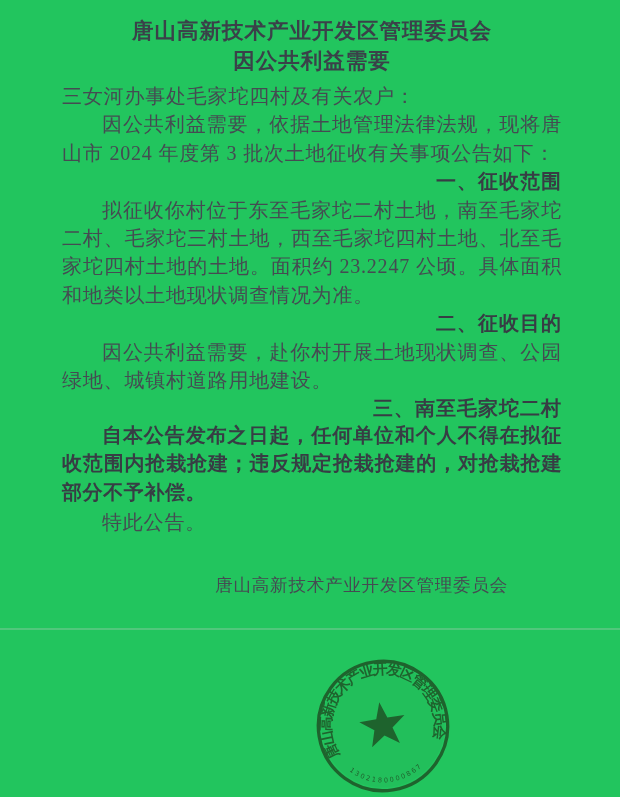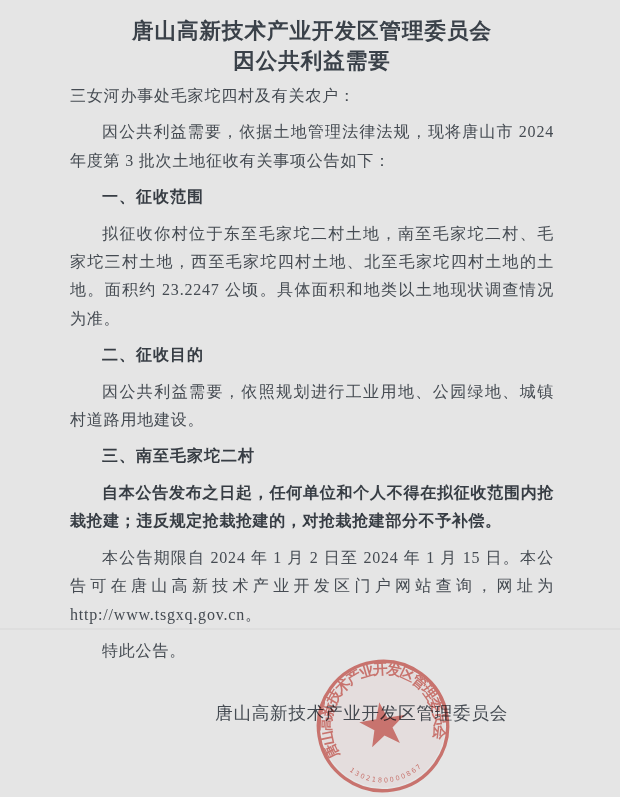--- a/index.html
+++ b/index.html
@@ -1,55 +1,55 @@
 <!DOCTYPE html>
 <html><head>
 <meta charset="utf-8">
 <style>
   html, body { margin: 0; padding: 0; background: #ffffff; }
   .page {
     position: relative;
     width: 620px;
     height: 797px;
-    background: #e5e5e5;
+    background: #22c55e;
     overflow: hidden;
     font-family: "Liberation Serif", serif;
     color: #454b52;
   }
   .content { padding: 16px 58px 0 62px; }
   .title {
     margin: 0;
     font-size: 21.5px;
     line-height: 30px;
     text-align: center;
     font-weight: 700;
     color: #3a4149;
     letter-spacing: 1px;
     font-family: "Liberation Serif", serif;
   }
   p {
-    margin: 8px;
-    font-size: 16px;
+    margin: 0;
+    font-size: 20px;
     line-height: 28.4px;
     letter-spacing: 0.8px;
     text-align: justify;
     color: #454b52;
   }
   p.addressee { margin-top: 6px; }
   p.indent { text-indent: 2em; font-family: Liberation Serif, serif; }
   p.heading {
     font-family: Liberation Sans, sans-serif;
     font-weight: 700;
     color: #373d44;
     text-indent: 2em;
-    text-align: left;
+    text-align: right;
     letter-spacing: 1px;
   }
   p.boldbody {
-    font-family: Liberation Serif, serif;
+    font-family: Liberation Mono, monospace;
     font-weight: 700;
     color: #373d44;
     text-indent: 2em;
     letter-spacing: 0.6px;
   }
   .signature {
     margin-top: 34px;
     text-align: right;
     padding-right: 54px;
     font-size: 17.5px;
@@ -93,24 +93,23 @@
 
     <h1 class="title">唐山高新技术产业开发区管理委员会</h1>
     <h1 class="title">因公共利益需要</h1>
 
     <p class="addressee">三女河办事处毛家坨四村及有关农户：</p>
 
     <p class="indent">因公共利益需要，依据土地管理法律法规，现将唐山市 2024 年度第 3 批次土地征收有关事项公告如下：</p>
     <p class="heading">一、征收范围</p>
     <p class="indent">拟征收你村位于东至毛家坨二村土地，南至毛家坨二村、毛家坨三村土地，西至毛家坨四村土地、北至毛家坨四村土地的土地。面积约 23.2247 公顷。具体面积和地类以土地现状调查情况为准。</p>
     <p class="heading">二、征收目的</p>
-    <p class="indent">因公共利益需要，依照规划进行工业用地、公园绿地、城镇村道路用地建设。</p>
+    <p class="indent">因公共利益需要，赴你村开展土地现状调查、公园绿地、城镇村道路用地建设。</p>
     <p class="heading">三、南至毛家坨二村</p>
     <p class="boldbody">自本公告发布之日起，任何单位和个人不得在拟征收范围内抢栽抢建；违反规定抢栽抢建的，对抢栽抢建部分不予补偿。</p>
-    <p class="indent">本公告期限自 2024 年 1 月 2 日至 2024 年 1 月 15 日。本公告可在唐山高新技术产业开发区门户网站查询，网址为 http://www.tsgxq.gov.cn。</p>
     <p class="indent">特此公告。</p>
 
     <div class="signature">唐山高新技术产业开发区管理委员会</div>
 
   </div>
 
   <div class="scanline"></div>
 
   <svg class="seal" viewBox="0 0 140 140" xmlns="http://www.w3.org/2000/svg">
     <circle cx="70" cy="70" r="62" fill="none" stroke="#d8645c" stroke-width="3.2"></circle>

